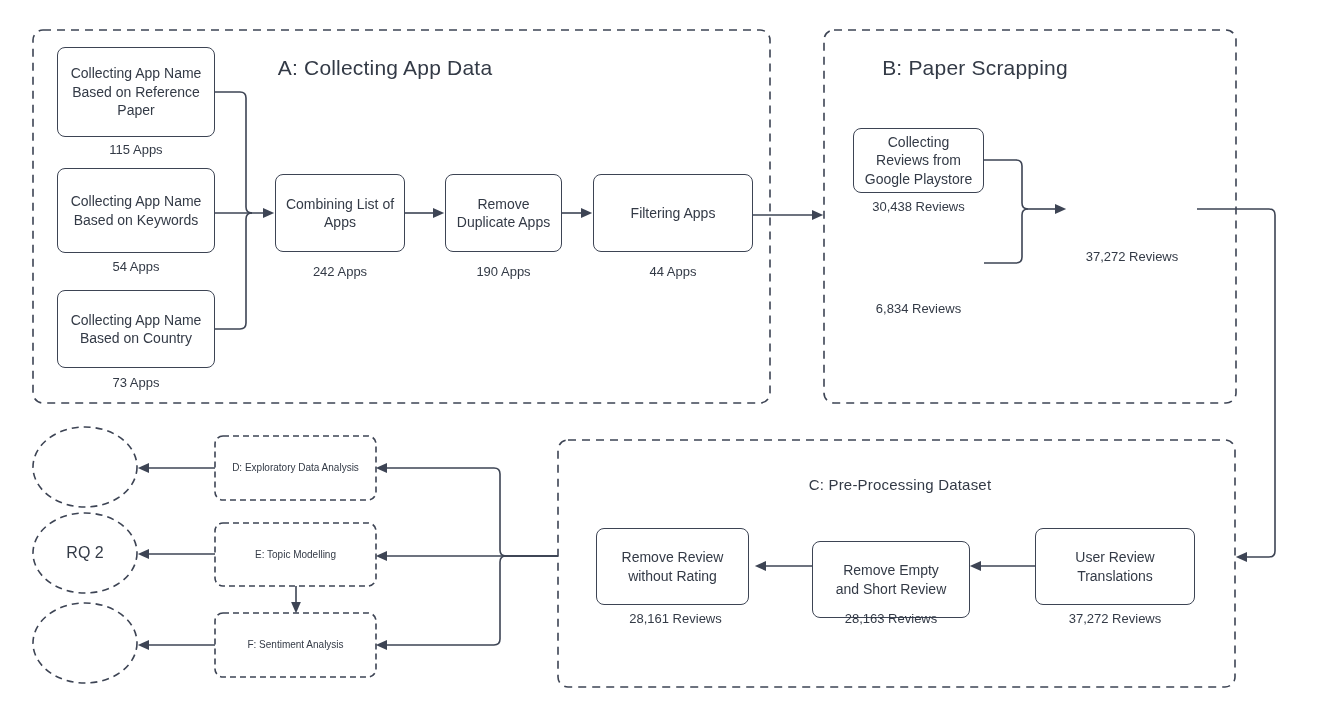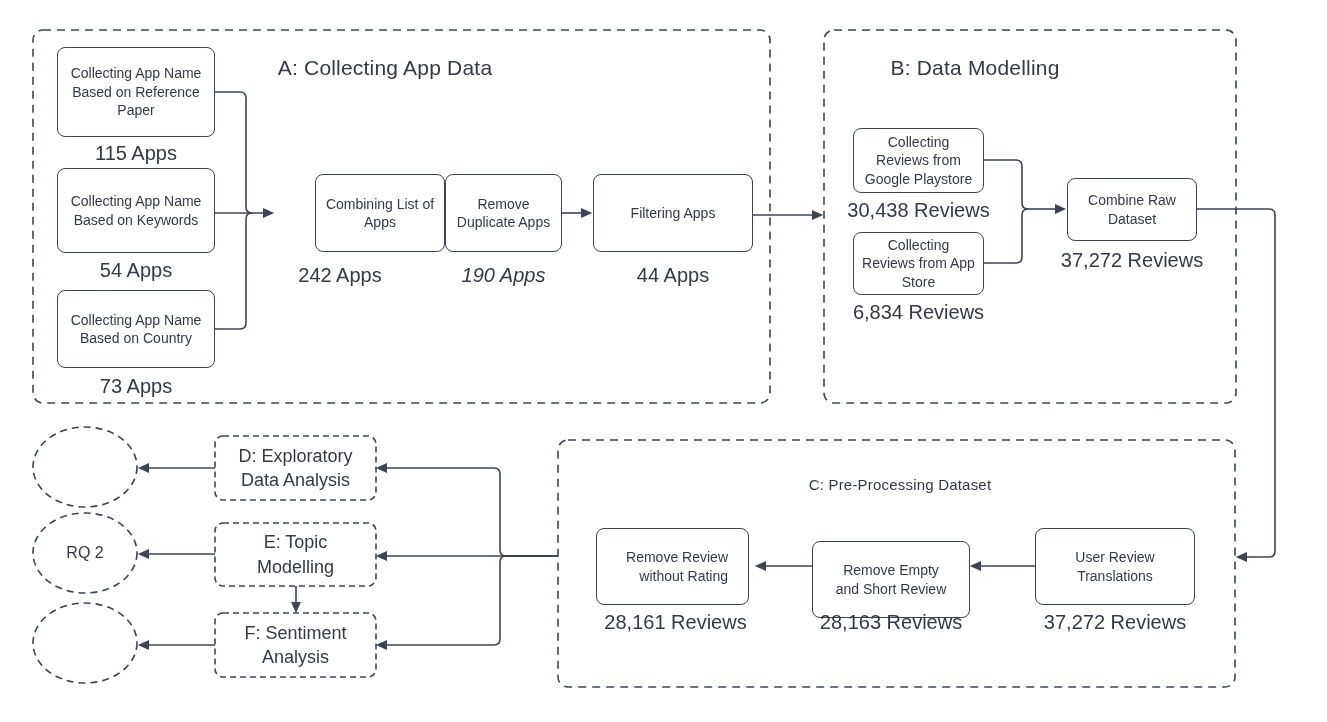--- a/index.html
+++ b/index.html
@@ -27,35 +27,35 @@
     background:var(--bg);
     display:flex;align-items:center;justify-content:center;
     text-align:center;
     font-size:14px;line-height:1.32;
     padding:16px 8px;
   }
   .node.pad20{padding:0 20px;}
   .caption{
     position:absolute;z-index:2;
     text-align:center;
-    font-size:20px;
+    font-size:13px;
   }
   .sec-title{
     position:absolute;z-index:2;
     text-align:center;
     font-size:21px;
     letter-spacing:0.2px;
   }
   .sec-title.big{font-size:15px;}
   .proc-label{
     position:absolute;z-index:2;
     display:flex;align-items:center;justify-content:center;
     text-align:center;
     box-sizing:border-box;
-    font-size:18px;line-height:1.35;
+    font-size:10px;line-height:1.35;
     padding:0 14px;
   }
   .rq-label{
     position:absolute;z-index:2;
     display:flex;align-items:center;justify-content:center;
     font-size:16px;
   }
 </style>
 </head>
 <body>
@@ -101,51 +101,49 @@
     <path d="M558,556 H506 Q500,556 500,562 V639 Q500,645 494,645 H387" class="cstroke" marker-end="url(#arr)"></path>
 
     <path d="M215,468 H149" class="cstroke" marker-end="url(#arr)"></path>
     <path d="M215,554 H149" class="cstroke" marker-end="url(#arr)"></path>
     <path d="M215,645 H149" class="cstroke" marker-end="url(#arr)"></path>
 
     <path d="M296,586 V602" class="cstroke" marker-end="url(#arr)"></path>
   </svg>
 
   <div class="sec-title" style="left:235px;top:56px;width:300px;">A: Collecting App Data</div>
-  <div class="sec-title" style="left:825px;top:56px;width:300px;">B: Data Modelling</div>
+  <div class="sec-title" style="left:825px;top:56px;width:300px;">B: Paper Scrapping</div>
   <div class="sec-title big" style="left:750px;top:476px;width:300px;">C: Pre-Processing Dataset</div>
 
   <div class="node" style="left:57px;top:47px;width:158px;height:90px;">Collecting App Name Based on Reference Paper</div>
   <div class="caption" style="left:36px;top:142px;width:200px;">115 Apps</div>
 
   <div class="node" style="left:57px;top:168px;width:158px;height:85px;">Collecting App Name Based on Keywords</div>
   <div class="caption" style="left:36px;top:259px;width:200px;">54 Apps</div>
 
   <div class="node" style="left:57px;top:290px;width:158px;height:78px;">Collecting App Name Based on Country</div>
   <div class="caption" style="left:36px;top:375px;width:200px;">73 Apps</div>
 
-  <div class="node" style="left:275px;top:174px;width:130px;height:78px;margin-left:40px;">Combining List of Apps</div>
+  <div class="node" style="left:275px;top:174px;width:130px;height:78px;">Combining List of Apps</div>
   <div class="caption" style="left:254px;top:264px;width:172px;">242 Apps</div>
 
   <div class="node" style="left:445px;top:174px;width:117px;height:78px;">Remove Duplicate Apps</div>
-  <div class="caption" style="left:424px;top:264px;width:159px;font-style:italic;">190 Apps</div>
+  <div class="caption" style="left:424px;top:264px;width:159px;">190 Apps</div>
 
   <div class="node" style="left:593px;top:174px;width:160px;height:78px;">Filtering Apps</div>
   <div class="caption" style="left:572px;top:264px;width:202px;">44 Apps</div>
 
   <div class="node" style="left:853px;top:128px;width:131px;height:65px;">Collecting Reviews from Google Playstore</div>
   <div class="caption" style="left:832px;top:199px;width:173px;">30,438 Reviews</div>
 
-  <div class="node" style="left:853px;top:232px;width:131px;height:63px;">Collecting Reviews from App Store</div>
   <div class="caption" style="left:832px;top:301px;width:173px;">6,834 Reviews</div>
 
-  <div class="node" style="left:1067px;top:178px;width:130px;height:63px;">Combine Raw Dataset</div>
   <div class="caption" style="left:1046px;top:249px;width:172px;">37,272 Reviews</div>
 
-  <div class="node pad20" style="left:596px;top:528px;width:153px;height:77px;text-align:right;">Remove Review without Rating</div>
+  <div class="node pad20" style="left:596px;top:528px;width:153px;height:77px;">Remove Review without Rating</div>
   <div class="caption" style="left:575px;top:611px;width:201px;">28,161 Reviews</div>
 
   <div class="node pad20" style="left:812px;top:528px;width:158px;height:77px;margin-top:13px;">Remove Empty and Short Review</div>
   <div class="caption" style="left:791px;top:611px;width:200px;">28,163 Reviews</div>
 
   <div class="node pad20" style="left:1035px;top:528px;width:160px;height:77px;">User Review Translations</div>
   <div class="caption" style="left:1014px;top:611px;width:202px;">37,272 Reviews</div>
 
   <div class="proc-label" style="left:215px;top:436px;width:161px;height:64px;">D: Exploratory Data Analysis</div>
   <div class="proc-label" style="left:215px;top:523px;width:161px;height:63px;">E: Topic Modelling</div>

